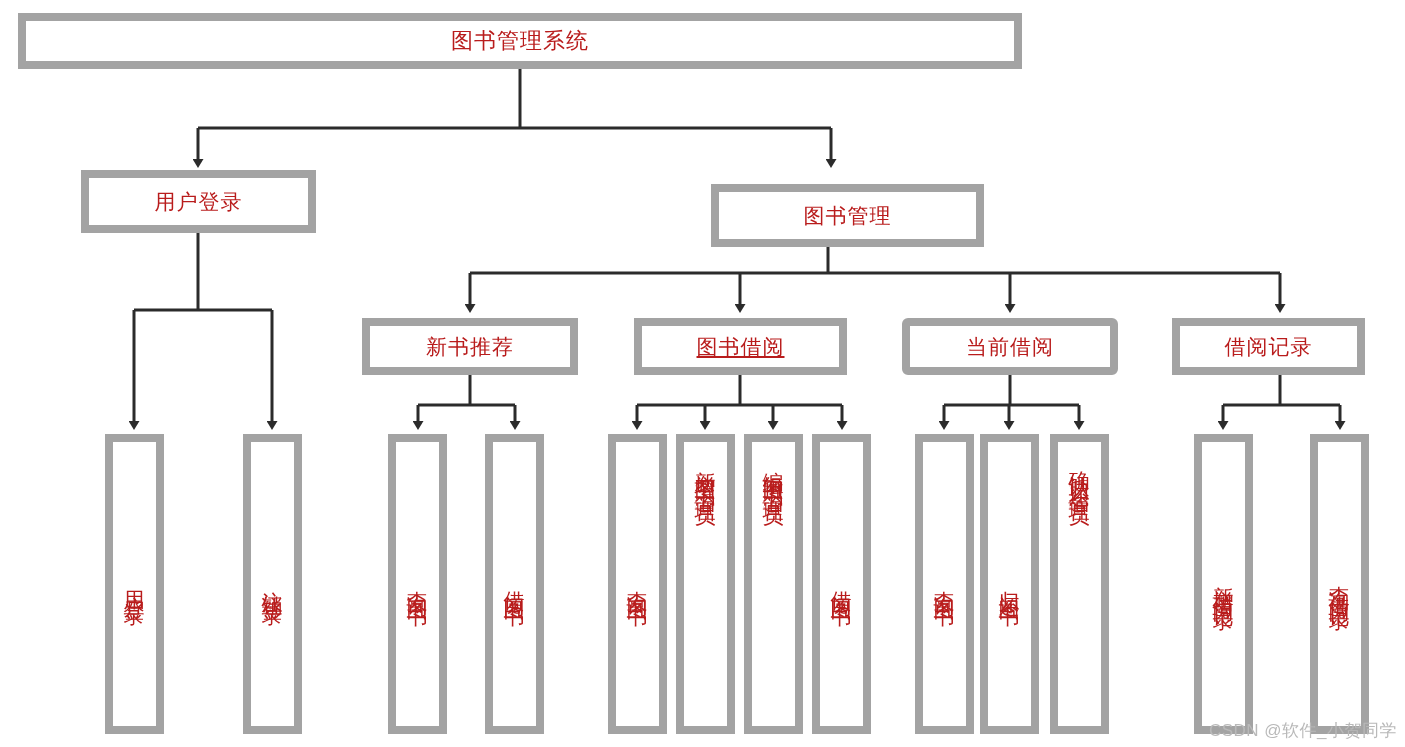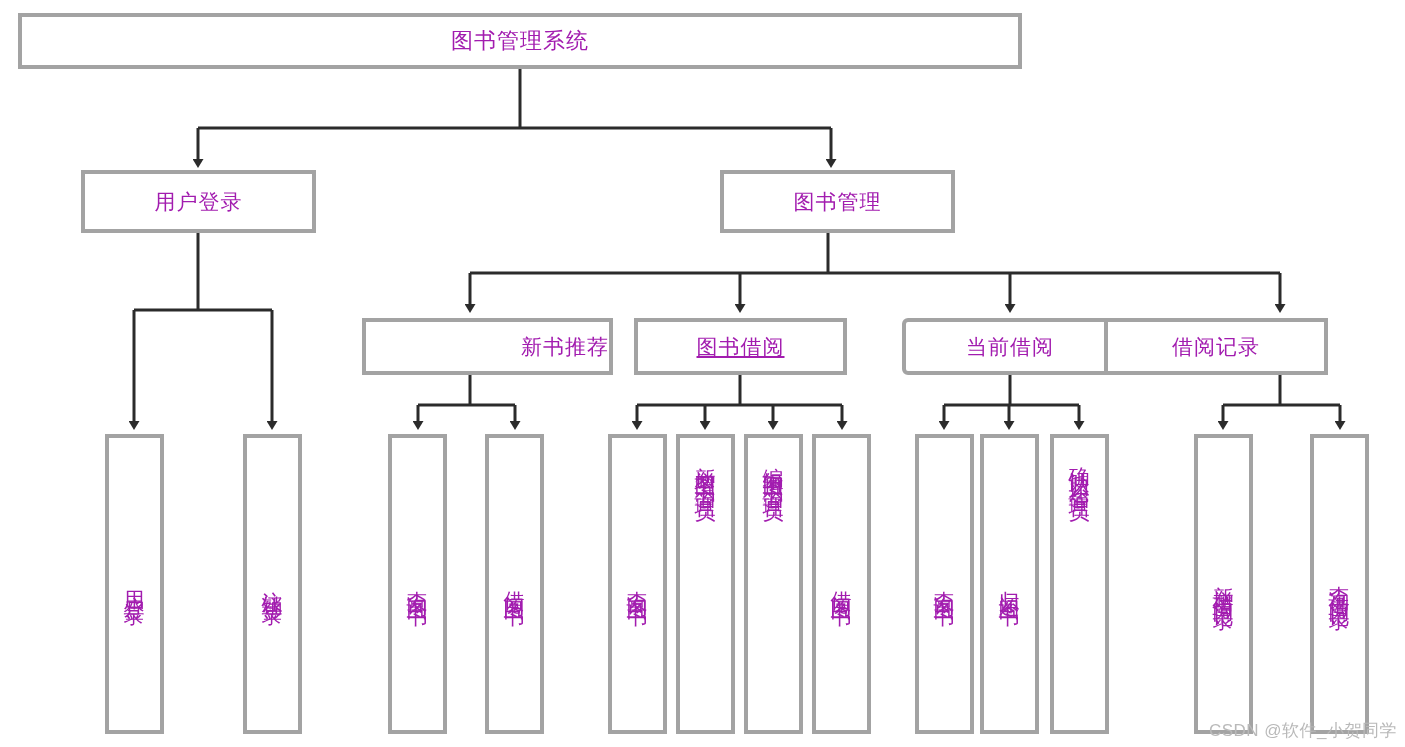--- a/index.html
+++ b/index.html
@@ -21,26 +21,26 @@
     position: absolute;
     left: 0;
     top: 0;
     width: 1405px;
     height: 747px;
     pointer-events: none;
   }
   .node {
     position: absolute;
     box-sizing: border-box;
-    border: 4px solid #a3a3a3;
+    border: 8px solid #a3a3a3;
     background: #ffffff;
     display: flex;
     align-items: center;
     justify-content: center;
-    color: #a21caf;
+    color: #b91c1c;
   }
   .node.h {
     
     font-size: 21px;
     letter-spacing: 1px;
     line-height: 1.1;
   }
   .node.root {
     font-size: 22px;
   }
@@ -129,34 +129,34 @@
     </g>
   </svg>
 
   <div class="node h root" style="left:18px; top:13px; width:1004px; height:56px;">
     <span>图书管理系统</span>
   </div>
 
   <div class="node h" style="left:81px; top:170px; width:235px; height:63px;">
     <span>用户登录</span>
   </div>
-  <div class="node h" style="left:711px; top:170px; width:235px; height:63px;margin-left:9px;">
+  <div class="node h" style="left:711px; top:184px; width:273px; height:63px;">
     <span>图书管理</span>
   </div>
 
-  <div class="node h" style="left:362px; top:318px; width:251px; height:57px;justify-content:flex-end;">
+  <div class="node h" style="left:362px; top:318px; width:216px; height:57px;">
     <span>新书推荐</span>
   </div>
   <div class="node h" style="left:634px; top:318px; width:213px; height:57px;text-decoration:underline;">
     <span>图书借阅</span>
   </div>
   <div class="node h" style="left:902px; top:318px; width:216px; height:57px;border-radius:6px;">
     <span>当前借阅</span>
   </div>
-  <div class="node h" style="left:1104px; top:318px; width:224px; height:57px;justify-content:center;">
+  <div class="node h" style="left:1172px; top:318px; width:193px; height:57px;justify-content:center;">
     <span>借阅记录</span>
   </div>
 
   <div class="node v center" style="left:105px; top:434px; width:59px; height:300px;">
     <span class="vtext">用户登录</span>
   </div>
   <div class="node v center" style="left:243px; top:434px; width:59px; height:300px;">
     <span class="vtext">注销登录</span>
   </div>
 

